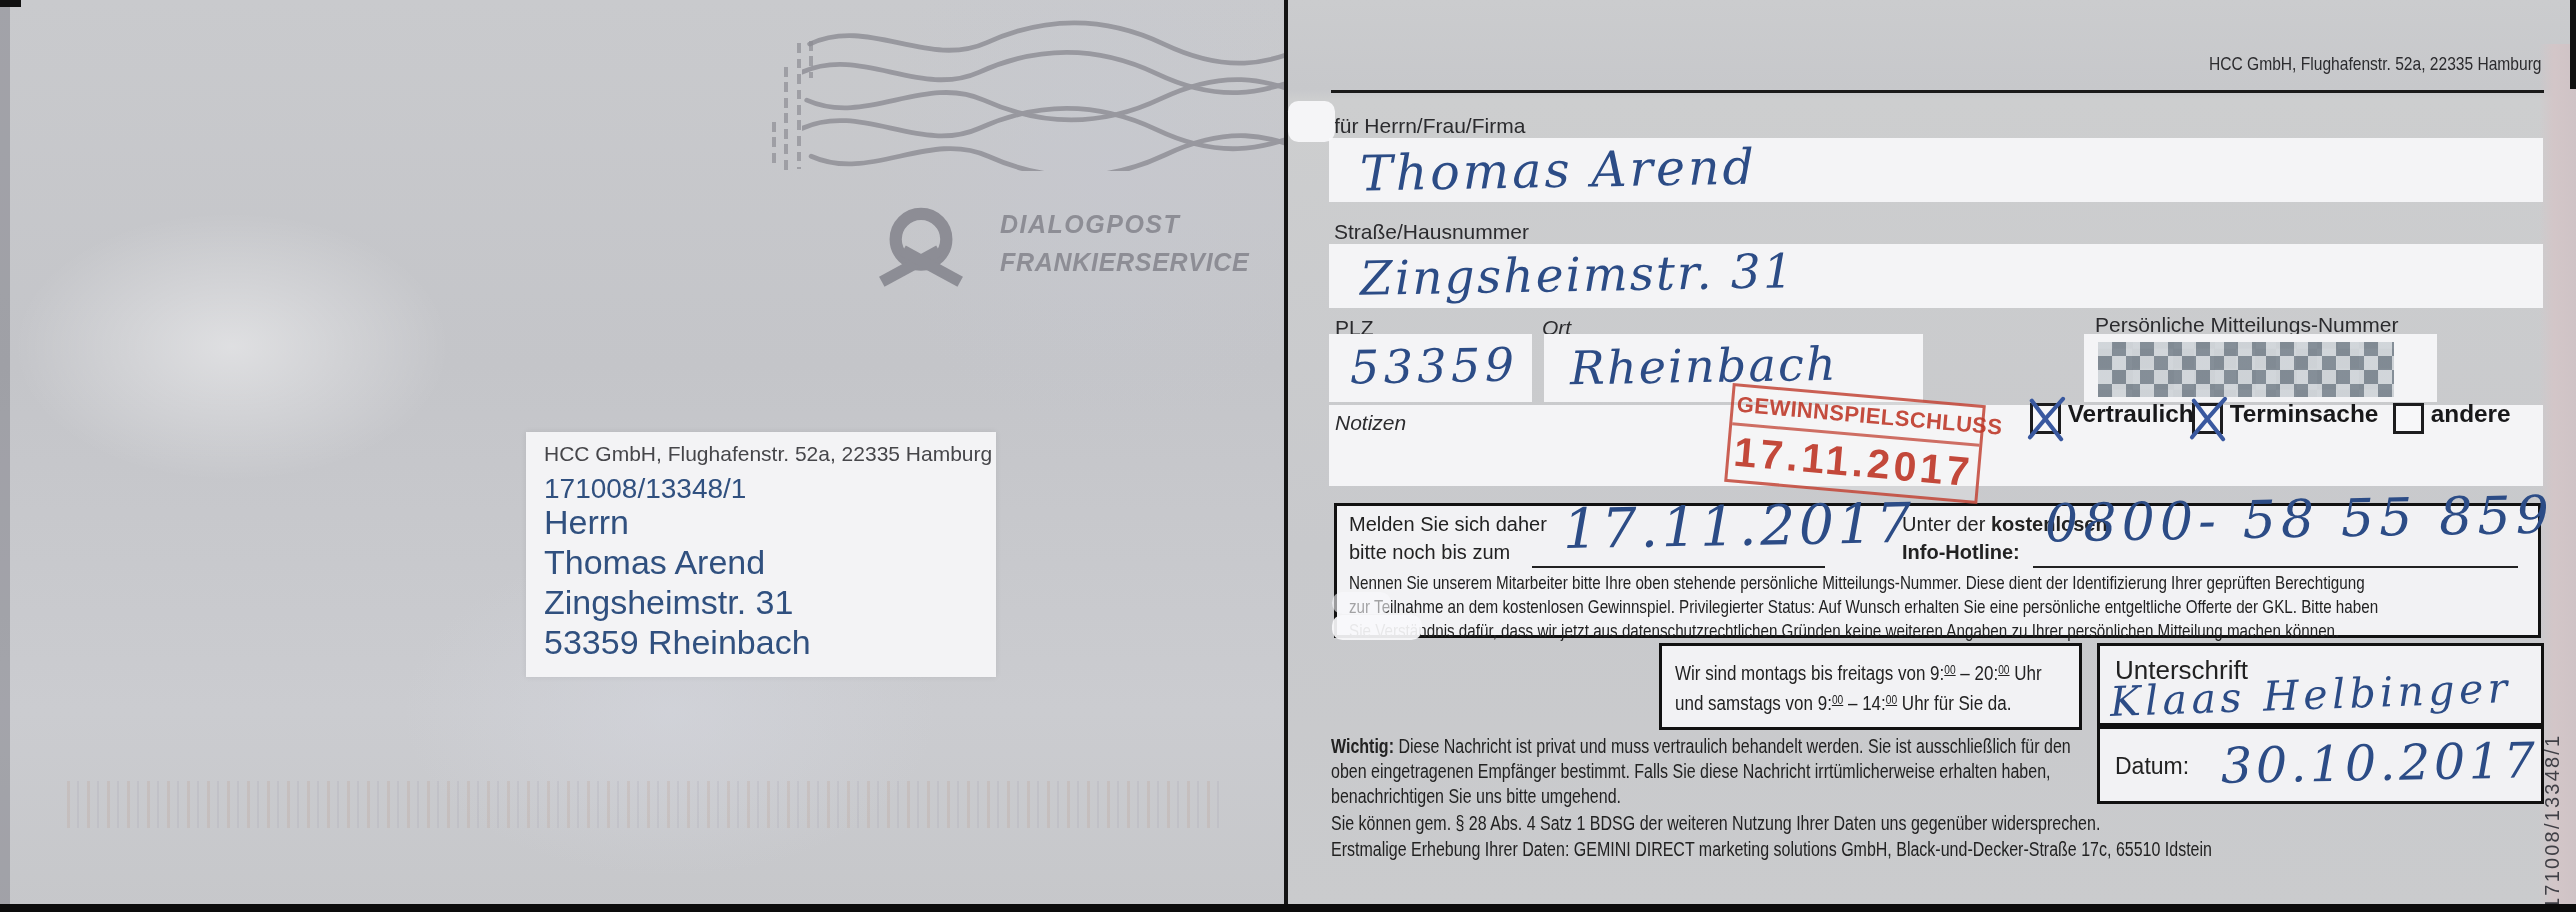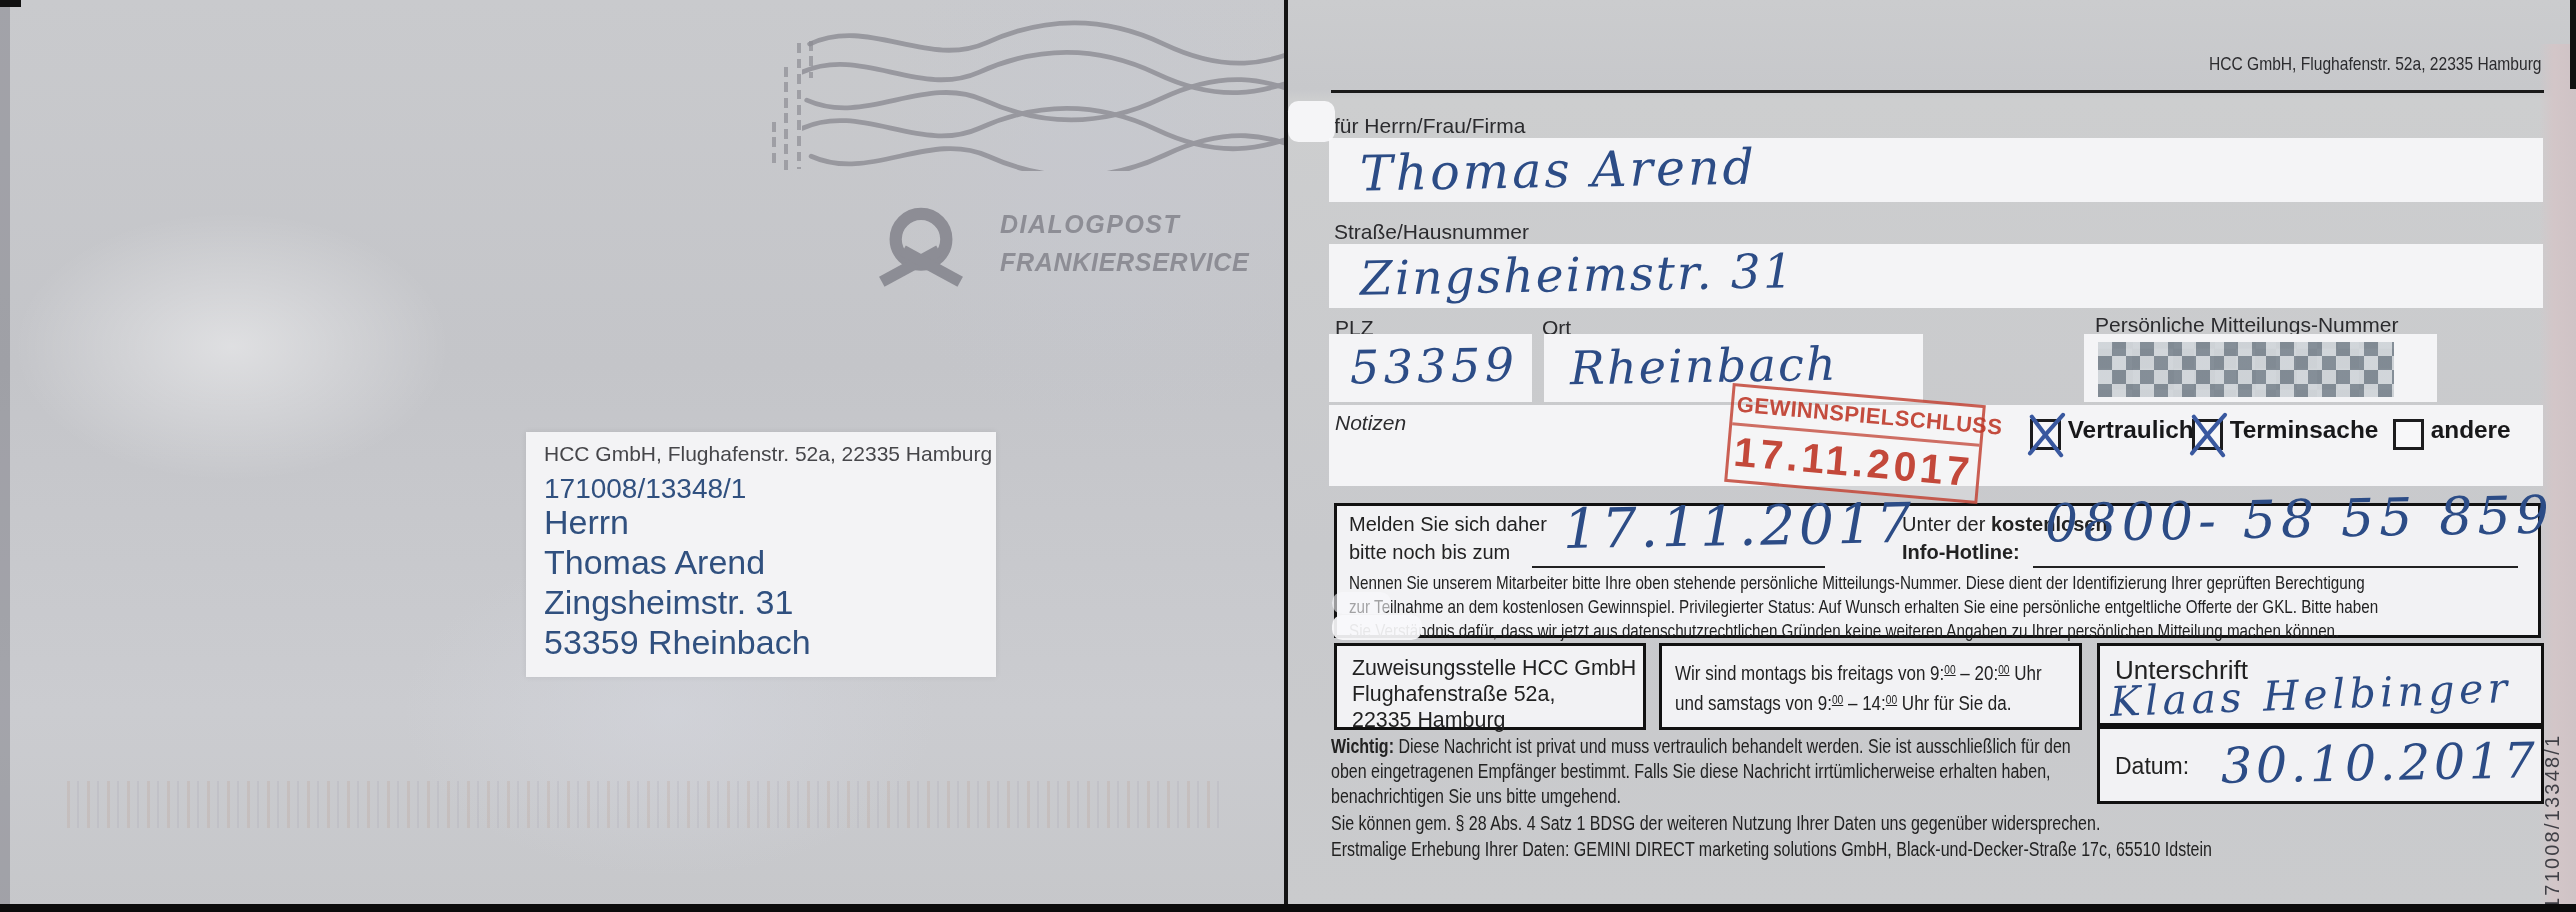--- a/index.html
+++ b/index.html
@@ -50,21 +50,21 @@
   .stripe { position:absolute; background:#f4f4f6; }
   .hand { position:absolute; font-family:"DejaVu Serif", serif; font-style:italic;
           color:#2c4c86; white-space:nowrap; transform:rotate(-1deg); }
 
   .mosaic { position:absolute;
     background:
       repeating-conic-gradient(rgba(122,132,142,.85) 0% 25%, rgba(212,216,220,.85) 0% 50%) 0 0/28px 28px,
       repeating-conic-gradient(rgba(150,158,166,.6) 0% 25%, rgba(192,198,204,.6) 0% 50%) 14px 6.7px/41px 41px,
       #c9ced3; }
 
-  .cb { position:absolute; top:416px; display:flex; align-items:flex-start; }
+  .cb { position:absolute; top:400px; display:flex; align-items:flex-start; }
   .cb-box { position:relative; width:25px; height:25px; border:3px solid #1c1c1e;
             margin-top:3px; background:#f7f7f9; }
   .cb-x { position:absolute; left:-7.4px; top:-9px; overflow:visible; }
   .cb-label { margin-left:6.7px; font-size:24.4px; font-weight:bold; color:#18181a; white-space:nowrap; }
 
   .stamp { position:absolute; left:440px; top:394px; width:248px; transform:rotate(5deg);
            border:3.7px solid rgba(191,58,43,.8); color:#bf3a2b; text-align:center;
            background:rgba(246,246,248,.25); z-index:5; }
   .stamp-l1 { font-size:22px; font-weight:bold; letter-spacing:0.4px; padding:5.2px 3px 4.4px;
               border-bottom:3px solid rgba(191,58,43,.8); white-space:nowrap; opacity:.9; }
@@ -150,21 +150,21 @@
     <div class="lab" style="left:46px; top:114px;">für Herrn/Frau/Firma</div>
     <div class="stripe" style="left:41px; top:138px; width:1214px; height:64px;"></div>
     <div class="hand" style="left:72px; top:142px; font-size:49px; letter-spacing:3px;">Thomas Arend</div>
     <div class="smudge" style="left:0; top:101px; width:47px; height:41px;"></div>
 
     <div class="lab" style="left:46px; top:220px;">Straße/Hausnummer</div>
     <div class="stripe" style="left:41px; top:244px; width:1214px; height:64px;"></div>
     <div class="hand" style="left:72px; top:247px; font-size:47px; letter-spacing:2.2px;">Zingsheimstr. 31</div>
 
     <div class="lab" style="left:47px; top:316px;">PLZ</div>
-    <div class="lab" style="left:254px; top:316px;">Ort</div>
+    <div class="lab" style="left:254px; top:316px;font-style:italic;">Ort</div>
     <div class="lab" style="left:807px; top:313px;">Persönliche Mitteilungs-Nummer</div>
     <div class="stripe" style="left:41px; top:334px; width:203px; height:68px;"></div>
     <div class="stripe" style="left:256px; top:334px; width:379px; height:68px;"></div>
     <div class="stripe" style="left:796px; top:334px; width:353px; height:68px;"></div>
     <div class="hand" style="left:62px; top:339px; font-size:46px; letter-spacing:4.4px;">53359</div>
     <div class="hand" style="left:282px; top:339px; font-size:46px; letter-spacing:2.2px;">Rheinbach</div>
     <div class="mosaic" style="left:810px; top:342px; width:296px; height:55px;"></div>
 
     <div class="stripe" style="left:41px; top:405px; width:1214px; height:81px;"></div>
     <div class="lab" style="left:47px; top:411px; font-style:italic;">Notizen</div>
@@ -211,25 +211,20 @@
     <div class="mtext" style="left:614px; top:513px;"><span>Unter der </span><b>kostenlosen</b></div>
     <div class="mtext" style="left:614px; top:541px; font-weight:bold;">Info-Hotline:</div>
     <div class="uline" style="left:745px; top:566px; width:485px;"></div>
     <div class="hand" style="left:757px; top:489px; font-size:52px; letter-spacing:5.2px;">0800- 58 55 859</div>
     <div class="mtext cond" style="left:61px; top:572px; font-size:19px;">Nennen Sie unserem Mitarbeiter bitte Ihre oben stehende persönliche Mitteilungs-Nummer. Diese dient der Identifizierung Ihrer geprüften Berechtigung</div>
     <div class="mtext cond" style="left:61px; top:596px; font-size:19px;">zur Teilnahme an dem kostenlosen Gewinnspiel. Privilegierter Status: Auf Wunsch erhalten Sie eine persönliche entgeltliche Offerte der GKL. Bitte haben</div>
     <div class="mtext cond" style="left:61px; top:620px; font-size:19px;">Sie Verständnis dafür, dass wir jetzt aus datenschutzrechtlichen Gründen keine weiteren Angaben zu Ihrer persönlichen Mitteilung machen können.</div>
     <div class="smudge" style="left:44px; top:592px; width:59px; height:22px; background:rgba(249,249,251,.6);"></div>
     <div class="smudge" style="left:44px; top:615px; width:90px; height:25px;"></div>
 
-    <div class="ibox" style="left:46px; top:643px; width:312px; height:87px;">
-      <div class="ibox-line" style="left:15px; top:10.4px;">Zuweisungsstelle HCC GmbH</div>
-      <div class="ibox-line" style="left:15px; top:36px;">Flughafenstraße 52a,</div>
-      <div class="ibox-line" style="left:15px; top:62px;">22335 Hamburg</div>
-    </div>
     <div class="ibox" style="left:371px; top:643px; width:423px; height:87px;">
       <div class="hours-line" style="left:13.3px; top:16.3px;"><span>Wir sind montags bis freitags von 9:</span><span class="sup">00</span><span> – 20:</span><span class="sup">00</span><span> Uhr</span></div>
       <div class="hours-line" style="left:13.3px; top:46px;"><span>und samstags von 9:</span><span class="sup">00</span><span> – 14:</span><span class="sup">00</span><span> Uhr für Sie da.</span></div>
     </div>
     <div class="ibox" style="left:809px; top:643px; width:447px; height:83px;">
       <div class="ibox-line" style="left:15px; top:9px; font-size:26px;">Unterschrift</div>
       <div class="hand" style="left:10.4px; top:25px; font-size:41px; letter-spacing:4.4px; transform:rotate(-2deg);">Klaas Helbinger</div>
     </div>
     <div class="ibox" style="left:809px; top:726px; width:447px; height:78px;">
       <div class="ibox-line" style="left:15px; top:24px; font-size:23px;">Datum:</div>

